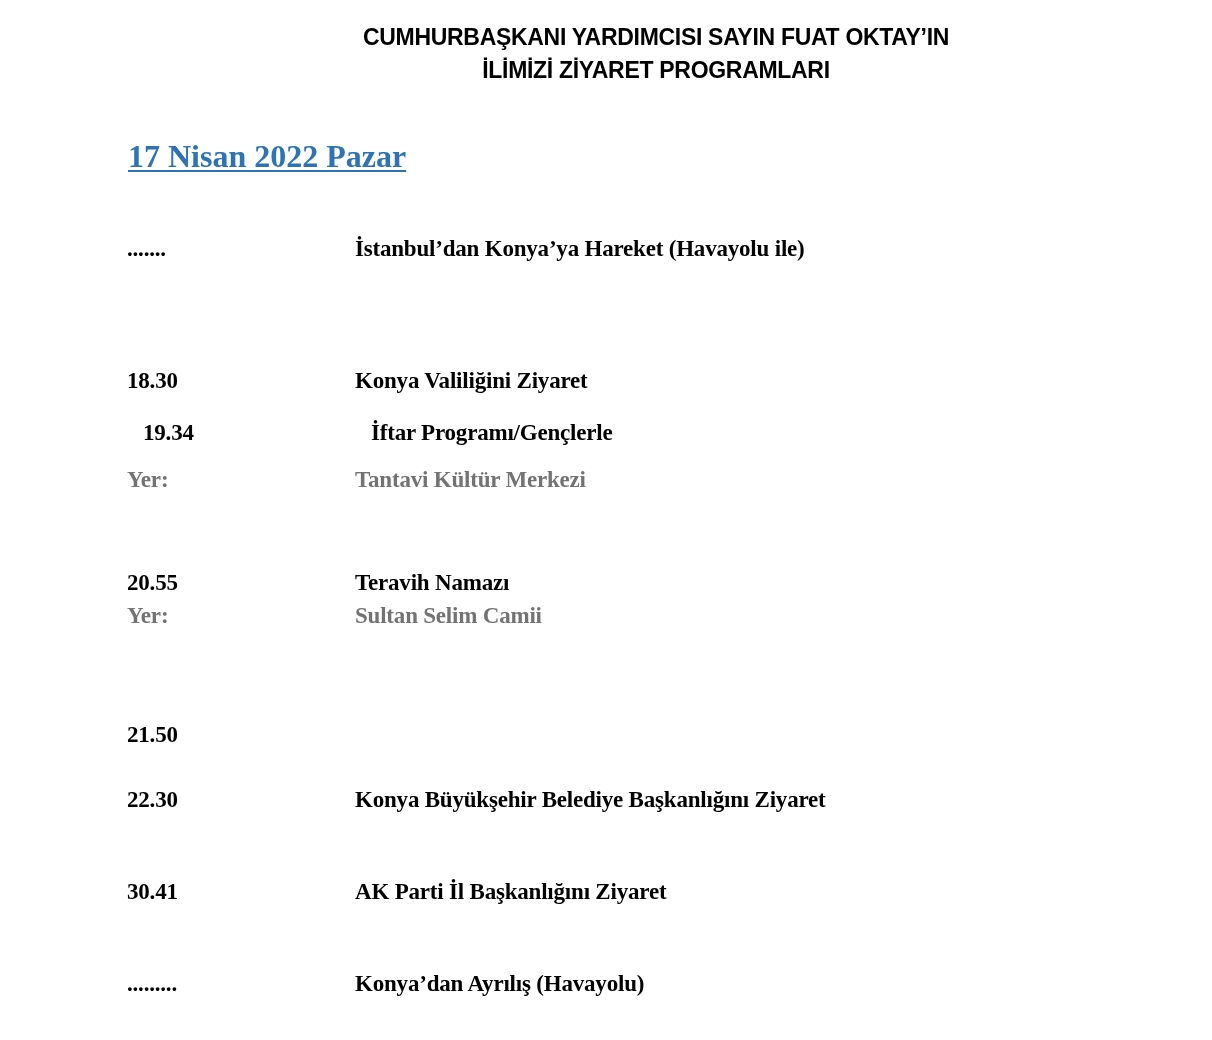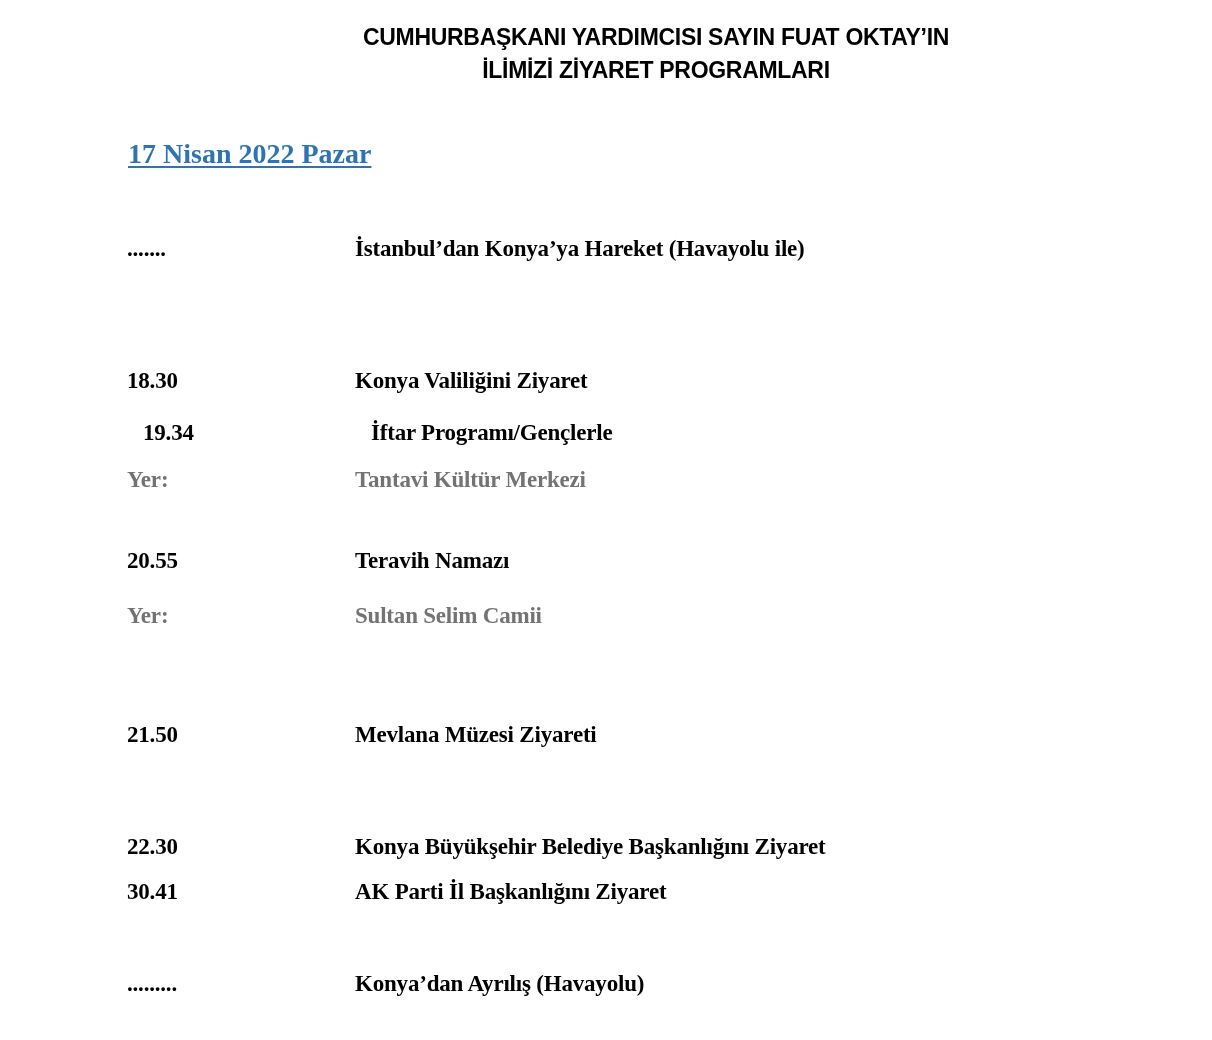--- a/index.html
+++ b/index.html
@@ -27,21 +27,21 @@
       color: #000;
       white-space: nowrap;
     }
     .title.l1 { top: 24px; }
     .title.l2 { top: 57px; }
     .date {
       position: absolute;
       left: 128px;
       top: 138px;
       font-weight: bold;
-      font-size: 28px;
+      font-size: 32px;
       color: #2e74b5;
       text-decoration: underline;
       text-underline-offset: 3px;
       text-decoration-thickness: 2px;
       white-space: nowrap;
     }
     .row {
       position: absolute;
       left: 0;
       width: 1212px;
@@ -78,33 +78,32 @@
       <span class="event">Konya Valiliğini Ziyaret</span>
     </div>
     <div class="row" style="top:420px;margin-left:16px;">
       <span class="time">19.34</span>
       <span class="event">İftar Programı/Gençlerle</span>
     </div>
     <div class="row place" style="top:467px;">
       <span class="time">Yer:</span>
       <span class="event">Tantavi Kültür Merkezi</span>
     </div>
-    <div class="row" style="top:548px;">
+    <div class="row" style="top:570px;">
       <span class="time">20.55</span>
       <span class="event">Teravih Namazı</span>
     </div>
     <div class="row place" style="top:603px;">
       <span class="time">Yer:</span>
       <span class="event">Sultan Selim Camii</span>
     </div>
     <div class="row" style="top:722px;">
       <span class="time">21.50</span>
-      <span class="event">Mevlana Müzesi Ziyareti</span>
     </div>
-    <div class="row" style="top:834px;text-align:center;">
+    <div class="row" style="top:787px;text-align:center;">
       <span class="time">22.30</span>
       <span class="event">Konya Büyükşehir Belediye Başkanlığını Ziyaret</span>
     </div>
     <div class="row" style="top:879px;">
       <span class="time">30.41</span>
       <span class="event">AK Parti İl Başkanlığını Ziyaret</span>
     </div>
     <div class="row" style="top:971px;">
       <span class="time">.........</span>
       <span class="event">Konya’dan Ayrılış (Havayolu)</span>

